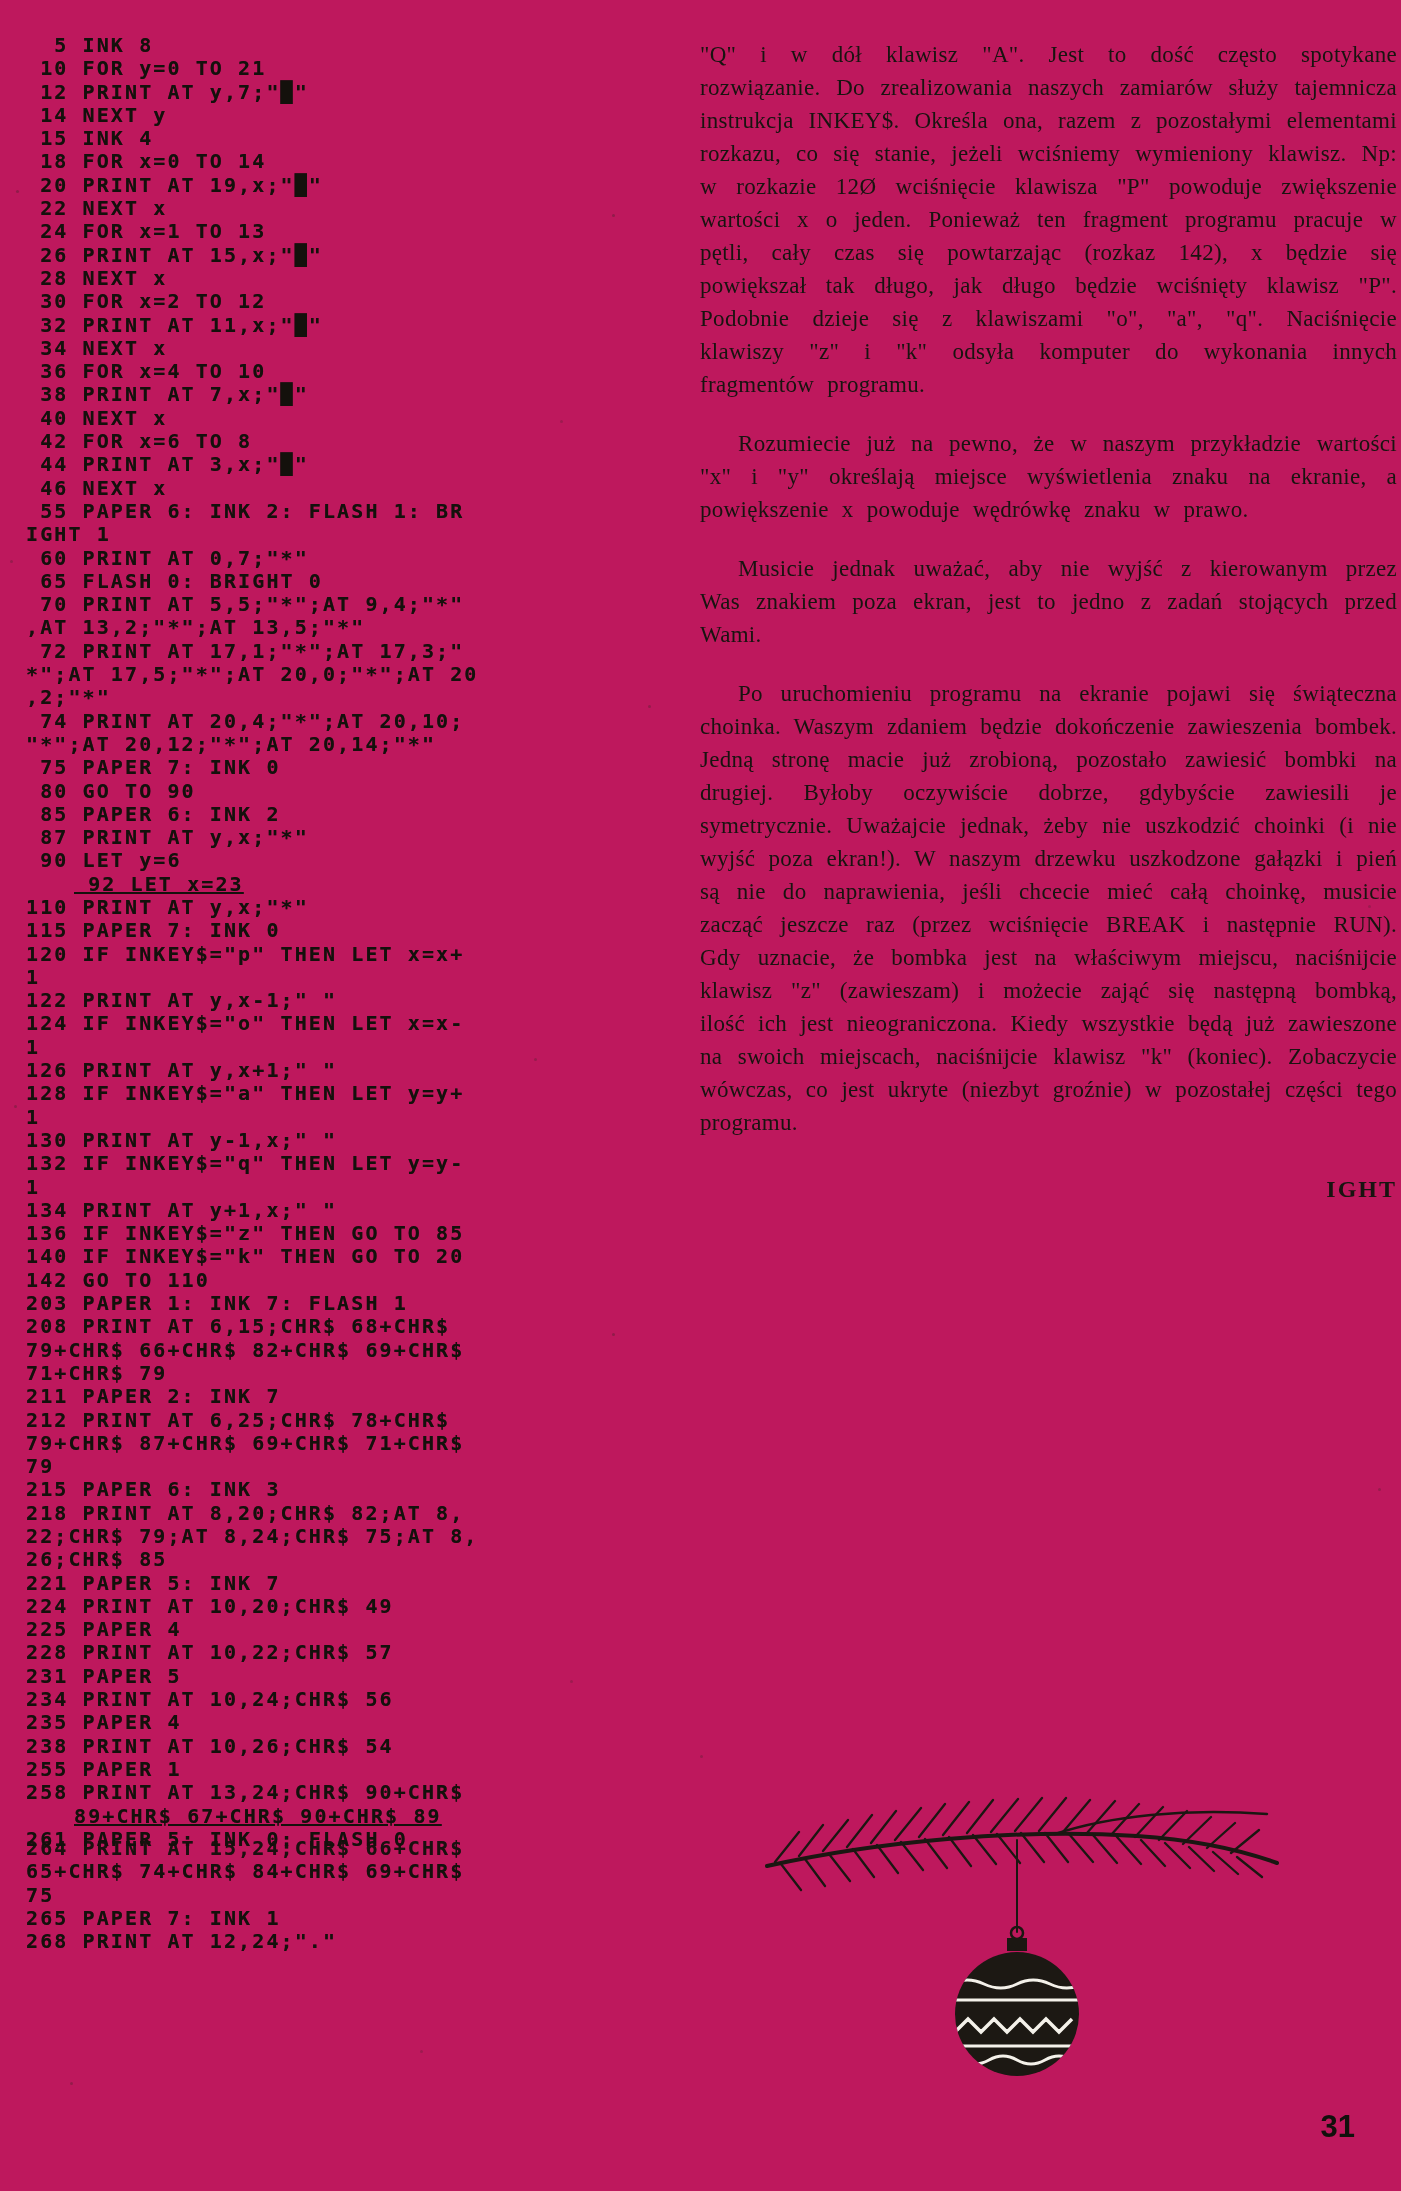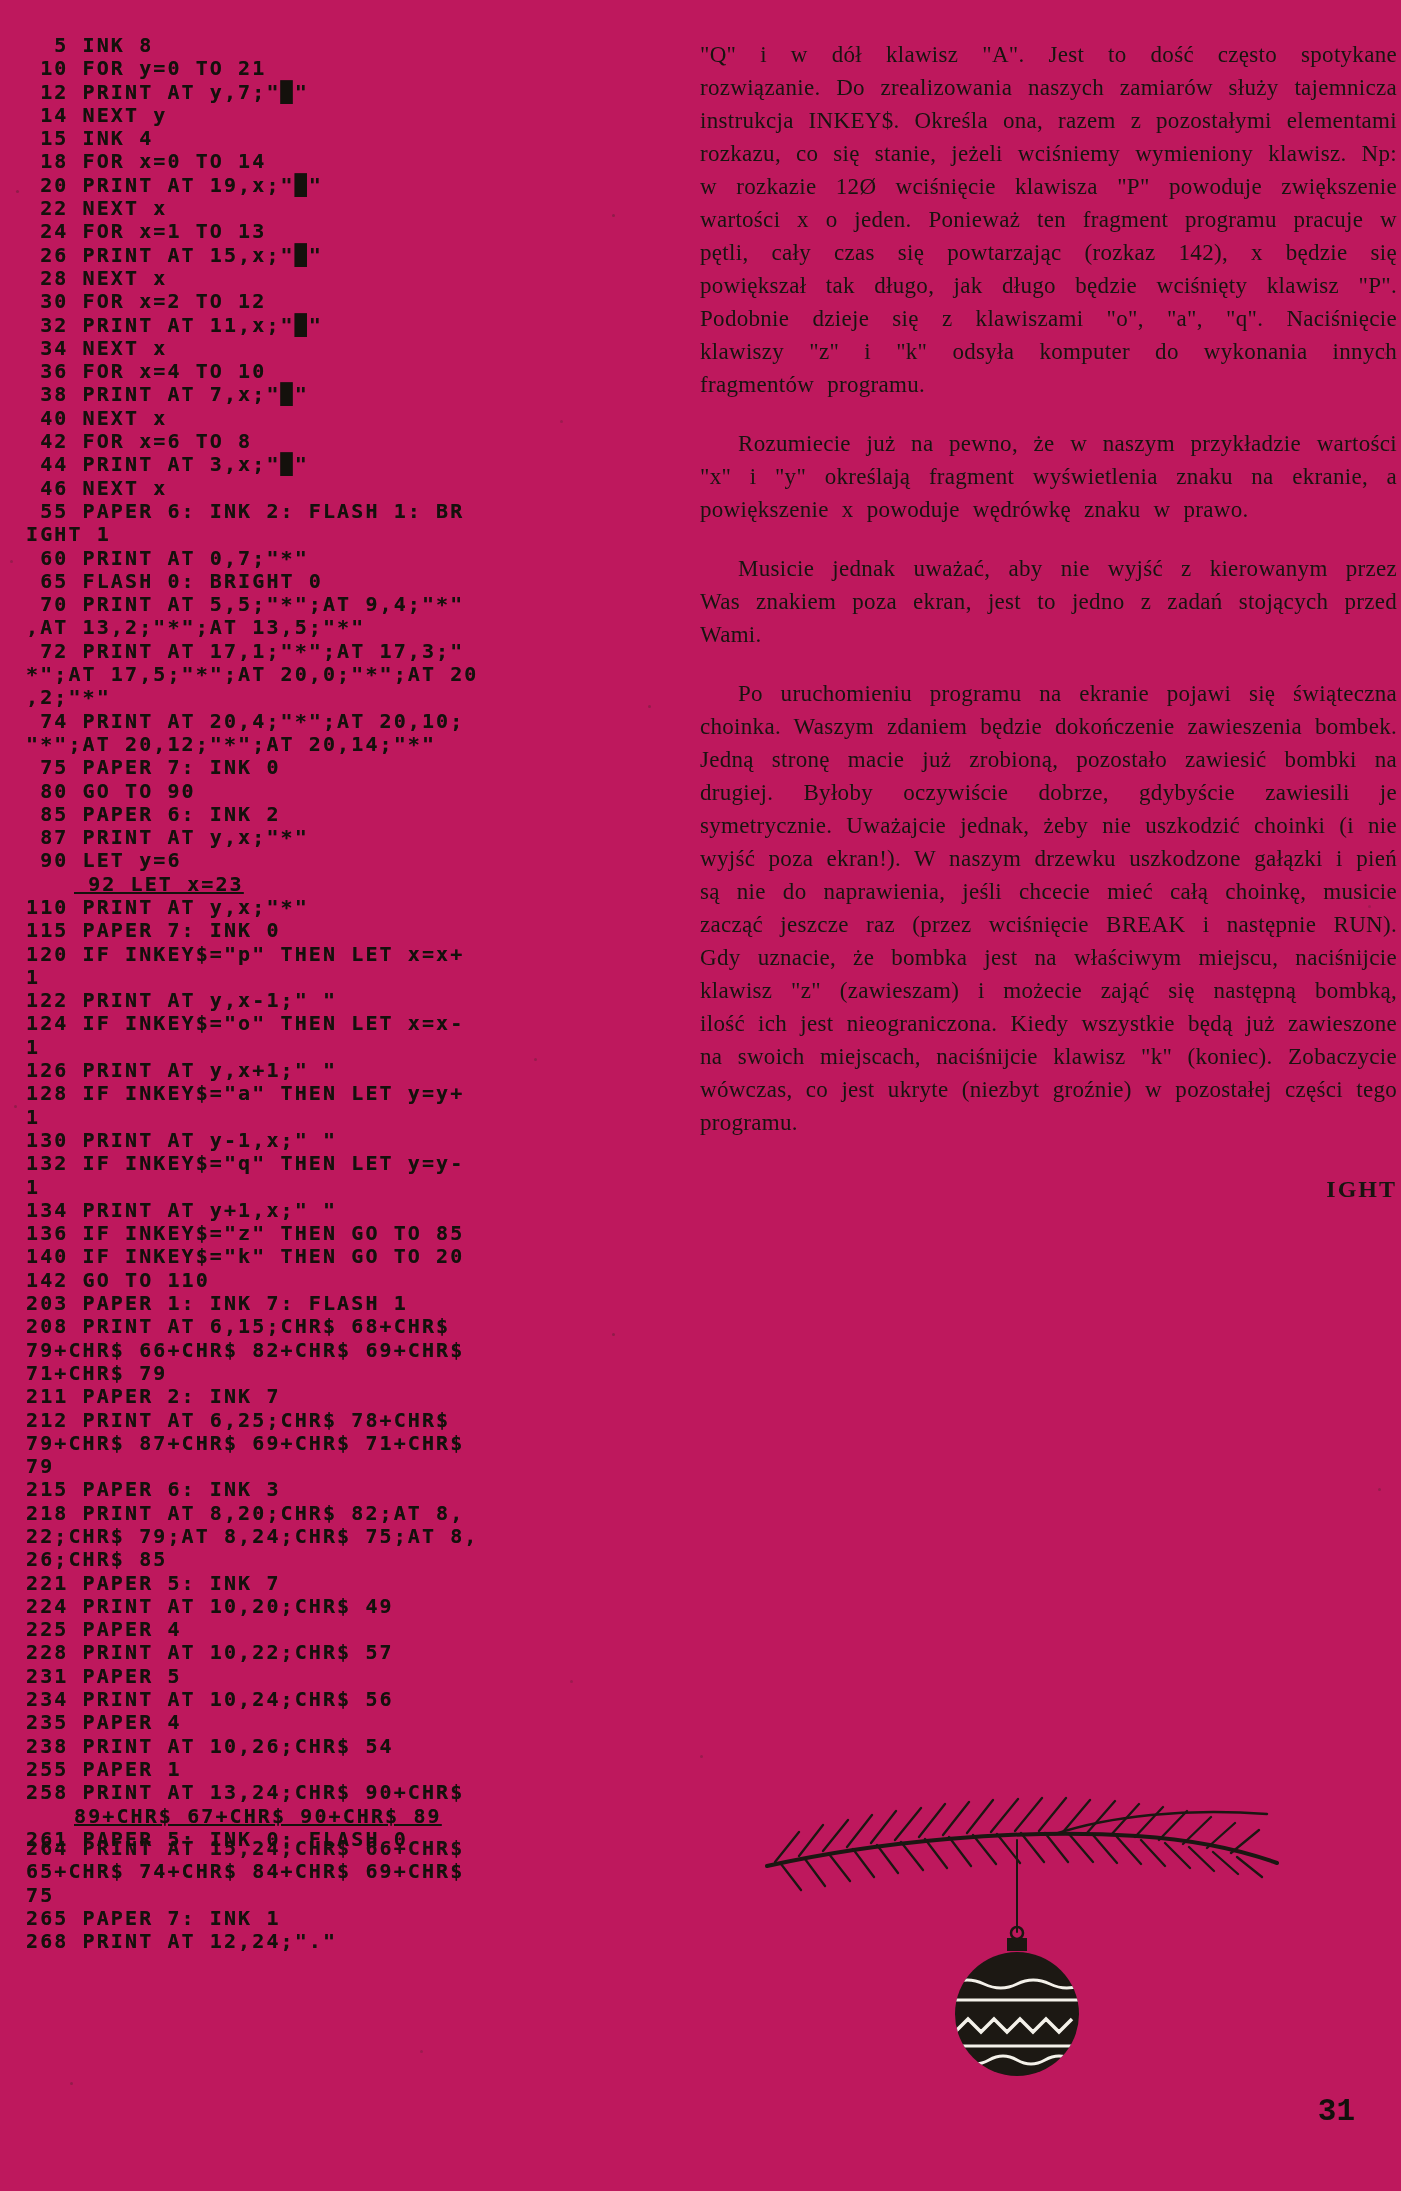--- a/index.html
+++ b/index.html
@@ -26,22 +26,22 @@
   }
   .para{margin:0 0 26px 0;}
   .para.indent{text-indent:38px;}
   .para.gap-large{margin-top:62px;}
   .signature{
     text-align:right;font-weight:bold;letter-spacing:2px;
     margin-top:34px;font-size:24px;
   }
   
   .page-number{
-    position:absolute;right:46px;bottom:62px;
-    font-family:Liberation Mono, monospace;font-weight:bold;font-size:31px;color:#12100c;
+    position:absolute;right:46px;bottom:46px;
+    font-family:Liberation Sans, sans-serif;font-weight:bold;font-size:31px;color:#12100c;
   }
   .illustration{position:absolute;left:755px;top:1770px;}
   
   .speck{
     position:absolute;left:0;top:0;width:3px;height:3px;border-radius:50%;
     background:transparent;pointer-events:none;
     box-shadow:
       612px 214px 0 rgba(40,35,30,.30), 560px 420px 0 rgba(40,35,30,.22),
       648px 705px 0 rgba(40,35,30,.28), 534px 1058px 0 rgba(40,35,30,.25),
       612px 1333px 0 rgba(40,35,30,.30), 570px 1680px 0 rgba(40,35,30,.22),
@@ -57,21 +57,21 @@
 
 <div class="page">
 
   <div class="speck"></div>
 
   <div class="code-col" id="code-lines"><div class="code-line">  5 INK 8</div><div class="code-line"> 10 FOR y=0 TO 21</div><div class="code-line"> 12 PRINT AT y,7;"█"</div><div class="code-line"> 14 NEXT y</div><div class="code-line"> 15 INK 4</div><div class="code-line"> 18 FOR x=0 TO 14</div><div class="code-line"> 20 PRINT AT 19,x;"█"</div><div class="code-line"> 22 NEXT x</div><div class="code-line"> 24 FOR x=1 TO 13</div><div class="code-line"> 26 PRINT AT 15,x;"█"</div><div class="code-line"> 28 NEXT x</div><div class="code-line"> 30 FOR x=2 TO 12</div><div class="code-line"> 32 PRINT AT 11,x;"█"</div><div class="code-line"> 34 NEXT x</div><div class="code-line"> 36 FOR x=4 TO 10</div><div class="code-line"> 38 PRINT AT 7,x;"█"</div><div class="code-line"> 40 NEXT x</div><div class="code-line"> 42 FOR x=6 TO 8</div><div class="code-line"> 44 PRINT AT 3,x;"█"</div><div class="code-line"> 46 NEXT x</div><div class="code-line"> 55 PAPER 6: INK 2: FLASH 1: BR</div><div class="code-line">IGHT 1</div><div class="code-line"> 60 PRINT AT 0,7;"*"</div><div class="code-line"> 65 FLASH 0: BRIGHT 0</div><div class="code-line"> 70 PRINT AT 5,5;"*";AT 9,4;"*"</div><div class="code-line">,AT 13,2;"*";AT 13,5;"*"</div><div class="code-line"> 72 PRINT AT 17,1;"*";AT 17,3;"</div><div class="code-line">*";AT 17,5;"*";AT 20,0;"*";AT 20</div><div class="code-line">,2;"*"</div><div class="code-line"> 74 PRINT AT 20,4;"*";AT 20,10;</div><div class="code-line">"*";AT 20,12;"*";AT 20,14;"*"</div><div class="code-line"> 75 PAPER 7: INK 0</div><div class="code-line"> 80 GO TO 90</div><div class="code-line"> 85 PAPER 6: INK 2</div><div class="code-line"> 87 PRINT AT y,x;"*"</div><div class="code-line"> 90 LET y=6</div><div class="code-line u"> 92 LET x=23</div><div class="code-line">110 PRINT AT y,x;"*"</div><div class="code-line">115 PAPER 7: INK 0</div><div class="code-line">120 IF INKEY$="p" THEN LET x=x+</div><div class="code-line">1</div><div class="code-line">122 PRINT AT y,x-1;" "</div><div class="code-line">124 IF INKEY$="o" THEN LET x=x-</div><div class="code-line">1</div><div class="code-line">126 PRINT AT y,x+1;" "</div><div class="code-line">128 IF INKEY$="a" THEN LET y=y+</div><div class="code-line">1</div><div class="code-line">130 PRINT AT y-1,x;" "</div><div class="code-line">132 IF INKEY$="q" THEN LET y=y-</div><div class="code-line">1</div><div class="code-line">134 PRINT AT y+1,x;" "</div><div class="code-line">136 IF INKEY$="z" THEN GO TO 85</div><div class="code-line">140 IF INKEY$="k" THEN GO TO 20</div><div class="code-line">142 GO TO 110</div><div class="code-line">203 PAPER 1: INK 7: FLASH 1</div><div class="code-line">208 PRINT AT 6,15;CHR$ 68+CHR$</div><div class="code-line">79+CHR$ 66+CHR$ 82+CHR$ 69+CHR$</div><div class="code-line">71+CHR$ 79</div><div class="code-line">211 PAPER 2: INK 7</div><div class="code-line">212 PRINT AT 6,25;CHR$ 78+CHR$</div><div class="code-line">79+CHR$ 87+CHR$ 69+CHR$ 71+CHR$</div><div class="code-line">79</div><div class="code-line">215 PAPER 6: INK 3</div><div class="code-line">218 PRINT AT 8,20;CHR$ 82;AT 8,</div><div class="code-line">22;CHR$ 79;AT 8,24;CHR$ 75;AT 8,</div><div class="code-line">26;CHR$ 85</div><div class="code-line">221 PAPER 5: INK 7</div><div class="code-line">224 PRINT AT 10,20;CHR$ 49</div><div class="code-line">225 PAPER 4</div><div class="code-line">228 PRINT AT 10,22;CHR$ 57</div><div class="code-line">231 PAPER 5</div><div class="code-line">234 PRINT AT 10,24;CHR$ 56</div><div class="code-line">235 PAPER 4</div><div class="code-line">238 PRINT AT 10,26;CHR$ 54</div><div class="code-line">255 PAPER 1</div><div class="code-line">258 PRINT AT 13,24;CHR$ 90+CHR$</div><div class="code-line u">89+CHR$ 67+CHR$ 90+CHR$ 89</div><div class="code-line">261 PAPER 5: INK 0: FLASH 0</div><div class="code-line overlap">264 PRINT AT 15,24;CHR$ 66+CHR$</div><div class="code-line">65+CHR$ 74+CHR$ 84+CHR$ 69+CHR$</div><div class="code-line">75</div><div class="code-line">265 PAPER 7: INK 1</div><div class="code-line">268 PRINT AT 12,24;"."</div></div>
 
   <div class="article-col">
     <div id="paragraphs">
         <p class="para">"Q" i w dół klawisz "A". Jest to dość często spotykane rozwiązanie. Do zrealizowania naszych zamiarów służy tajemnicza instrukcja INKEY$. Określa ona, razem z pozostałymi elementami rozkazu, co się stanie, jeżeli wciśniemy wymieniony klawisz. Np: w rozkazie 12Ø wciśnięcie klawisza "P" powoduje zwiększenie wartości x o jeden. Ponieważ ten fragment programu pracuje w pętli, cały czas się powtarzając (rozkaz 142), x będzie się powiększał tak długo, jak długo będzie wciśnięty klawisz "P". Podobnie dzieje się z klawiszami "o", "a", "q". Naciśnięcie klawiszy "z" i "k" odsyła komputer do wykonania innych fragmentów programu.</p>
-        <p class="para indent">Rozumiecie już na pewno, że w naszym przykładzie wartości "x" i "y" określają fragment wyświetlenia znaku na ekranie, a powiększenie x powoduje wędrówkę znaku w prawo.</p>
+        <p class="para indent">Rozumiecie już na pewno, że w naszym przykładzie wartości "x" i "y" określają miejsce wyświetlenia znaku na ekranie, a powiększenie x powoduje wędrówkę znaku w prawo.</p>
         <p class="para indent">Musicie jednak uważać, aby nie wyjść z kierowanym przez Was znakiem poza ekran, jest to jedno z zadań stojących przed Wami.</p>
         <p class="para indent">Po uruchomieniu programu na ekranie pojawi się świąteczna choinka. Waszym zdaniem będzie dokończenie zawieszenia bombek. Jedną stronę macie już zrobioną, pozostało zawiesić bombki na drugiej. Byłoby oczywiście dobrze, gdybyście zawiesili je symetrycznie. Uważajcie jednak, żeby nie uszkodzić choinki (i nie wyjść poza ekran!). W naszym drzewku uszkodzone gałązki i pień są nie do naprawienia, jeśli chcecie mieć całą choinkę, musicie zacząć jeszcze raz (przez wciśnięcie BREAK i następnie RUN). Gdy uznacie, że bombka jest na właściwym miejscu, naciśnijcie klawisz "z" (zawieszam) i możecie zająć się następną bombką, ilość ich jest nieograniczona. Kiedy wszystkie będą już zawieszone na swoich miejscach, naciśnijcie klawisz "k" (koniec). Zobaczycie wówczas, co jest ukryte (niezbyt groźnie) w pozostałej części tego programu.</p>
       </div>
     <div class="signature">IGHT</div>
   </div>
 
   <svg class="illustration" width="545" height="335" viewBox="0 0 545 335">
     <g stroke="#1b1712" fill="none" stroke-linecap="round">
 
       <path d="M12,96 C120,72 262,58 382,66 C442,70 486,80 522,93" stroke-width="4"></path>

